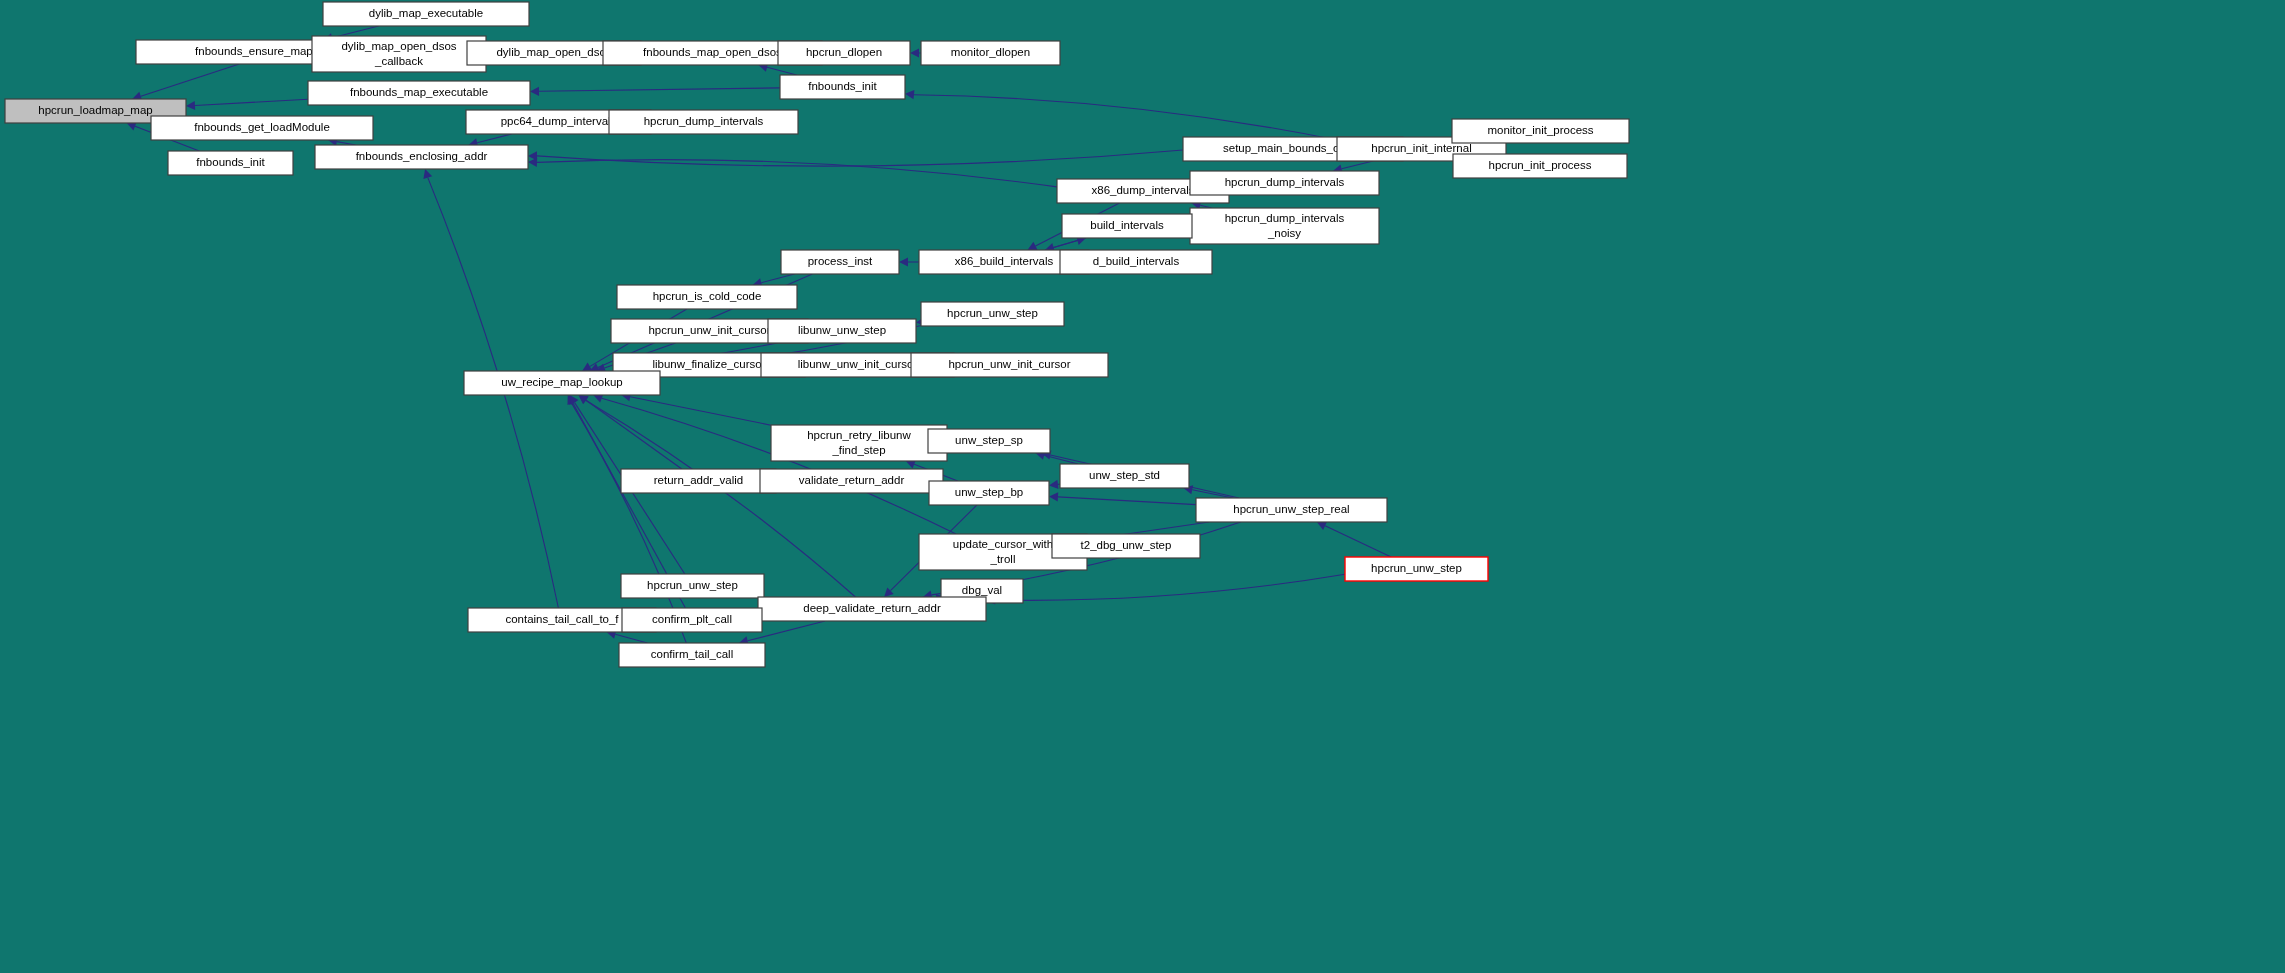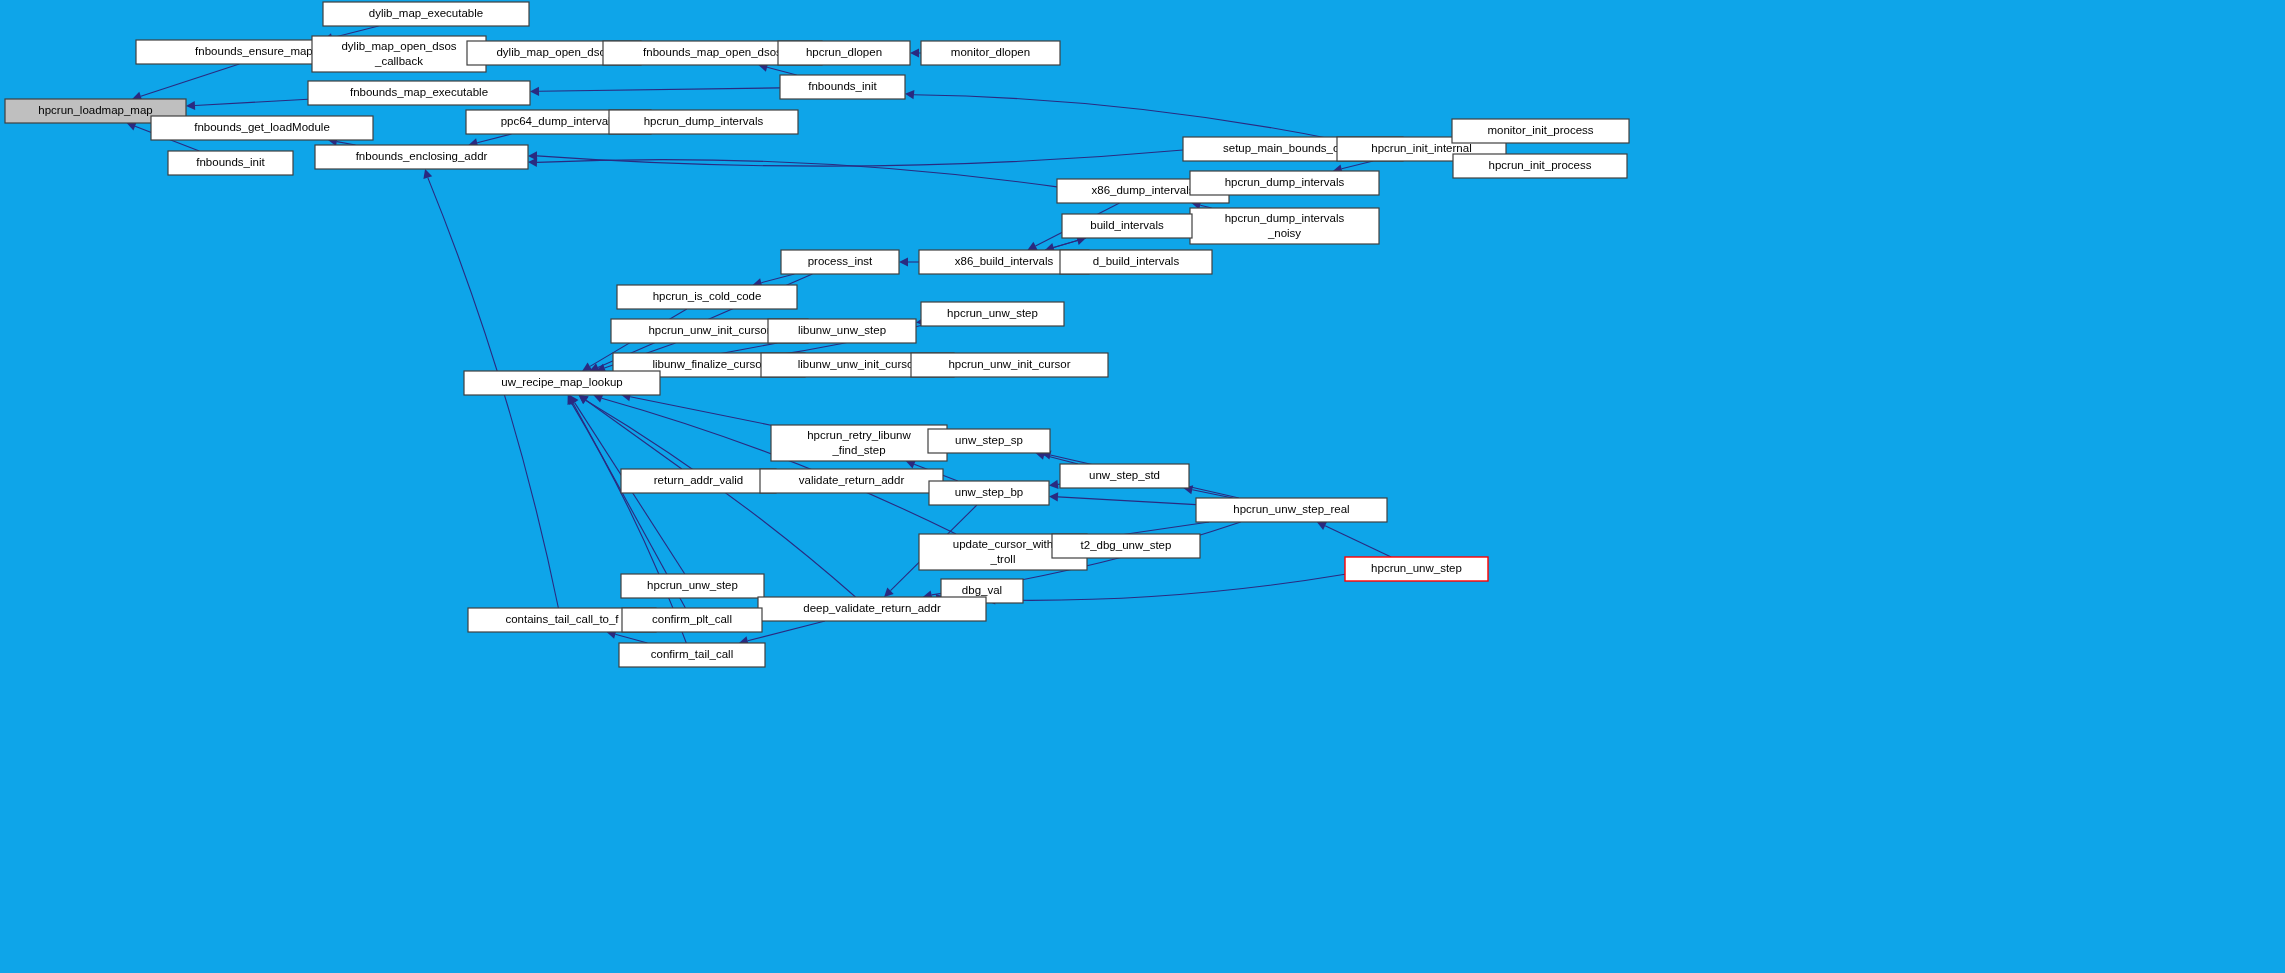--- a/index.html
+++ b/index.html
@@ -1,16 +1,16 @@
 <!DOCTYPE html>
 <html><head>
 <meta charset="utf-8">
 <style>
   html,body{margin:0;padding:0;background:#ffffff;}
-  #canvas-wrap{position:relative;width:2285px;height:973px;background:#0ea5e9;
+  #canvas-wrap{position:relative;width:2285px;height:973px;background:#0f766e;
     font-family:"Liberation Sans","DejaVu Sans",sans-serif;}
   svg#graph{position:absolute;left:0;top:0;width:2285px;height:973px;display:block;}
   .node-rect{fill:#ffffff;stroke:#404040;stroke-width:1.2;}
   .node-rect.root{fill:#bfbfbf;stroke:#404040;stroke-width:1.2;}
   .node-rect.highlight{fill:#ffffff;stroke:#ff0000;stroke-width:1.4;}
   .node-label{font-family:"Liberation Sans","DejaVu Sans",sans-serif;
     font-size:11.5px;fill:#000000;text-anchor:middle;dominant-baseline:middle;}
   .edge{fill:none;stroke:#2a2a80;stroke-width:1.1;}
   .arrowhead{fill:#2a2a80;stroke:none;}
 </style>

